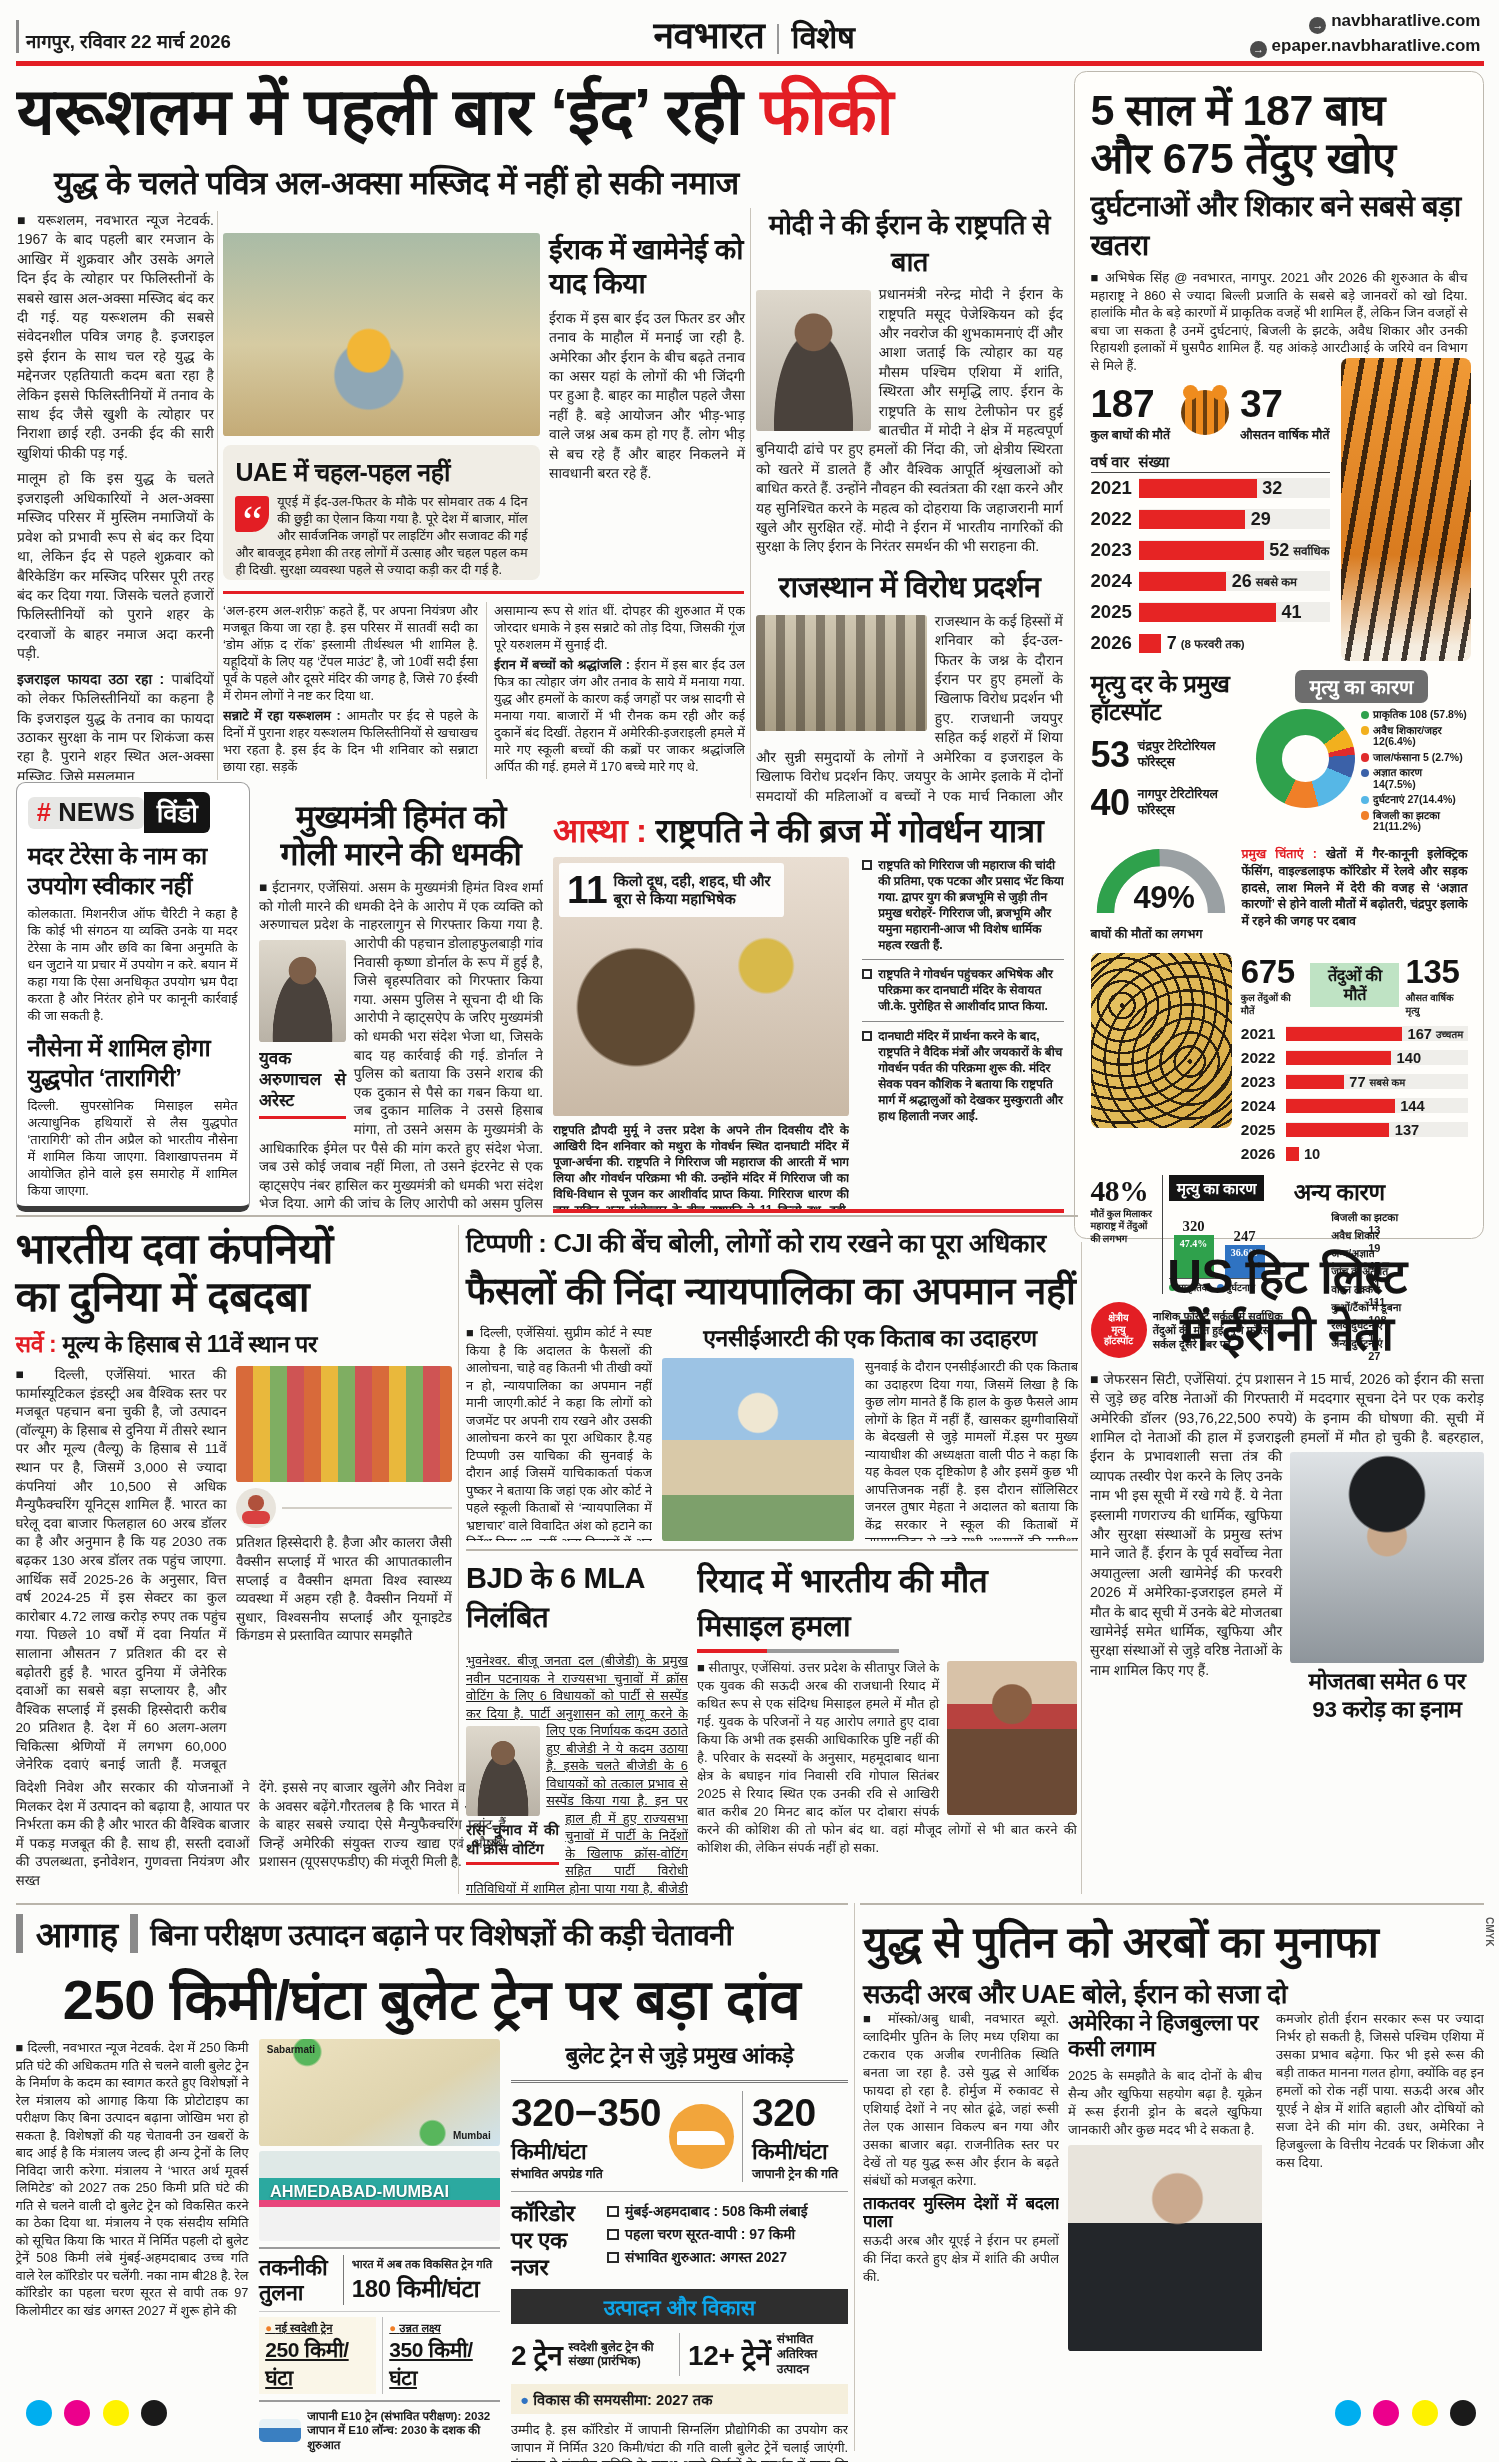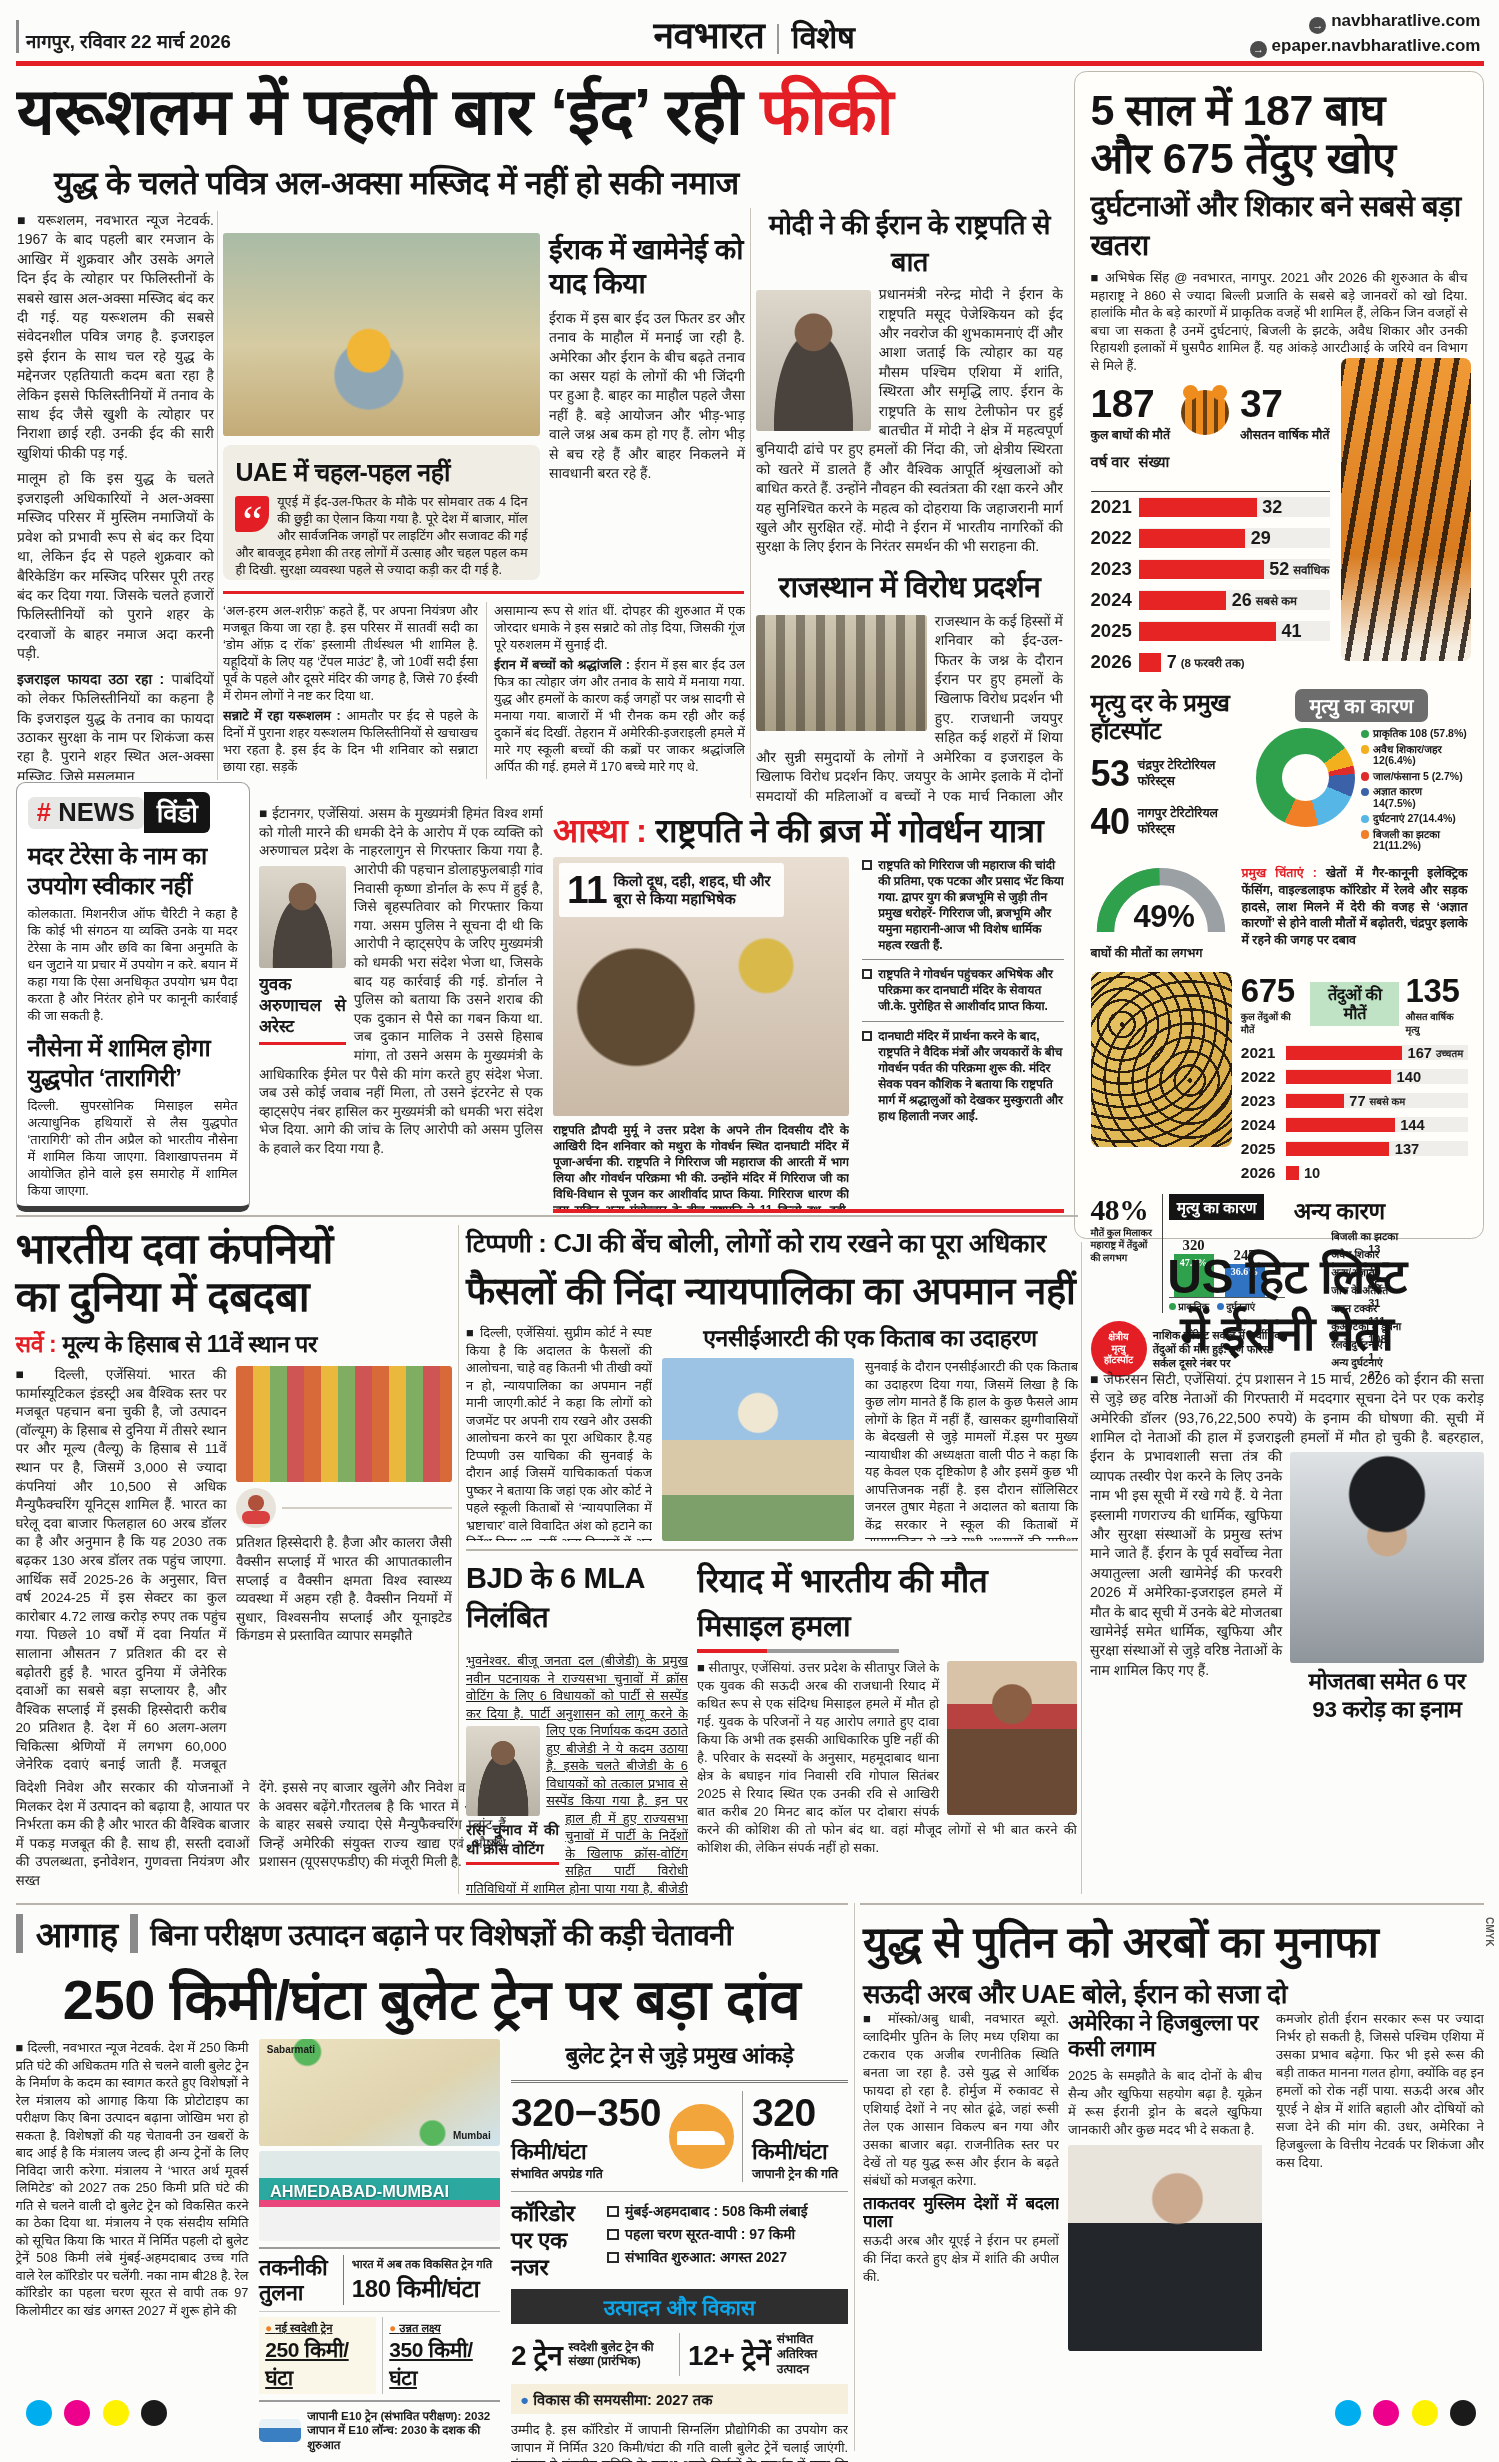--- a/index.html
+++ b/index.html
@@ -150,21 +150,21 @@
       <div class="tiger-ic"></div>
       <div>
         <div class="hl" style="font-size:39px;">37</div>
         <div class="b" style="font-size:12.4px;">औसतन वार्षिक मौतें</div>
       </div>
     </div>
 
     <div class="ph ph-tiger abs" style="right:12.4px;top:286px;width:130px;height:303px;border-radius:7.8px;"></div>
 
     <div style="width:239px;margin-top:7.8px;">
-      <div style="display:flex;font-size:14.7px;font-weight:800;border-bottom:1.6px solid #444;padding-bottom:20px;">
+      <div style="display:flex;font-size:14.7px;font-weight:800;border-bottom:1.6px solid #444;padding-bottom:1px;">
         <span style="width:48px;">वर्ष वार</span>
         <span>संख्या</span>
       </div>
       <div class="yrow">
           <span class="yr">2021</span>
           <span class="ytrack">
             <span class="ybar" style="width:62%"></span>
             <span class="yv">32</span>
           </span>
         </div>
@@ -416,20 +416,21 @@
       <span class="nb-tag"><span class="red">#</span><span> NEWS</span></span>
       <span class="nb-badge">विंडो</span>
     </div>
     <div class="hl" style="font-size:24px;line-height:29.5px;margin-top:7.8px;">मदर टेरेसा के नाम का उपयोग स्वीकार नहीं</div>
     <div class="smtxt" style="margin-top:4.7px;">कोलकाता. मिशनरीज ऑफ चैरिटी ने कहा है कि कोई भी संगठन या व्यक्ति उनके या मदर टेरेसा के नाम और छवि का बिना अनुमति के धन जुटाने या प्रचार में उपयोग न करे. बयान में कहा गया कि ऐसा अनधिकृत उपयोग भ्रम पैदा करता है और निरंतर होने पर कानूनी कार्रवाई की जा सकती है.</div>
     <div class="hl" style="font-size:24px;line-height:29.5px;margin-top:9.3px;">नौसेना में शामिल होगा युद्धपोत ‘तारागिरी’</div>
     <div class="smtxt" style="margin-top:4.7px;">दिल्ली. सुपरसोनिक मिसाइल समेत अत्याधुनिक हथियारों से लैस युद्धपोत ‘तारागिरी’ को तीन अप्रैल को भारतीय नौसेना में शामिल किया जाएगा. विशाखापत्तनम में आयोजित होने वाले इस समारोह में शामिल किया जाएगा.</div>
   </div>
 
   <div class="abs clip" style="left:259px;top:799px;width:284px;height:413px;">
+    <div class="hl ctr" style="font-size:32px;line-height:37px;"><span>मुख्यमंत्री हिमंत को</span><br><span>गोली मारने की धमकी</span></div>
     <div class="bodytxt" style="margin-top:6.2px;font-size:13.6px;line-height:18.6px;">
       <span>■ ईटानगर, एजेंसियां. असम के मुख्यमंत्री हिमंत विश्व शर्मा को गोली मारने की धमकी देने के आरोप में एक व्यक्ति को अरुणाचल प्रदेश के नाहरलागुन से गिरफ्तार किया गया है. आरोपी</span>
       <span class="ph ph-person" style="float:left;width:87px;height:102px;margin:4.7px 7.8px 3.1px 0;"></span>
       <span class="b" style="float:left;clear:left;width:87px;font-size:17px;line-height:21px;border-bottom:3.1px solid #e31e24;padding:3.1px 0 4.7px;margin:0 7.8px 4.7px 0;">युवक अरुणाचल से अरेस्ट</span>
       <span>की पहचान डोलाहफुलबाड़ी गांव निवासी कृष्णा डोर्नाल के रूप में हुई है, जिसे बृहस्पतिवार को गिरफ्तार किया गया. असम पुलिस ने सूचना दी थी कि आरोपी ने व्हाट्सऐप के जरिए मुख्यमंत्री को धमकी भरा संदेश भेजा था, जिसके बाद यह कार्रवाई की गई. डोर्नाल ने पुलिस को बताया कि उसने शराब की एक दुकान से पैसे का गबन किया था. जब दुकान मालिक ने उससे हिसाब मांगा, तो उसने असम के मुख्यमंत्री के आधिकारिक ईमेल पर पैसे की मांग करते हुए</span>
       <span>संदेश भेजा. जब उसे कोई जवाब नहीं मिला, तो उसने इंटरनेट से एक व्हाट्सऐप नंबर हासिल कर मुख्यमंत्री को धमकी भरा संदेश भेज दिया. आगे की जांच के लिए आरोपी को असम पुलिस के हवाले कर दिया गया है.</span>
     </div>
   </div>
 
   <div class="abs" style="left:553px;top:807px;width:511px;height:407px;">

